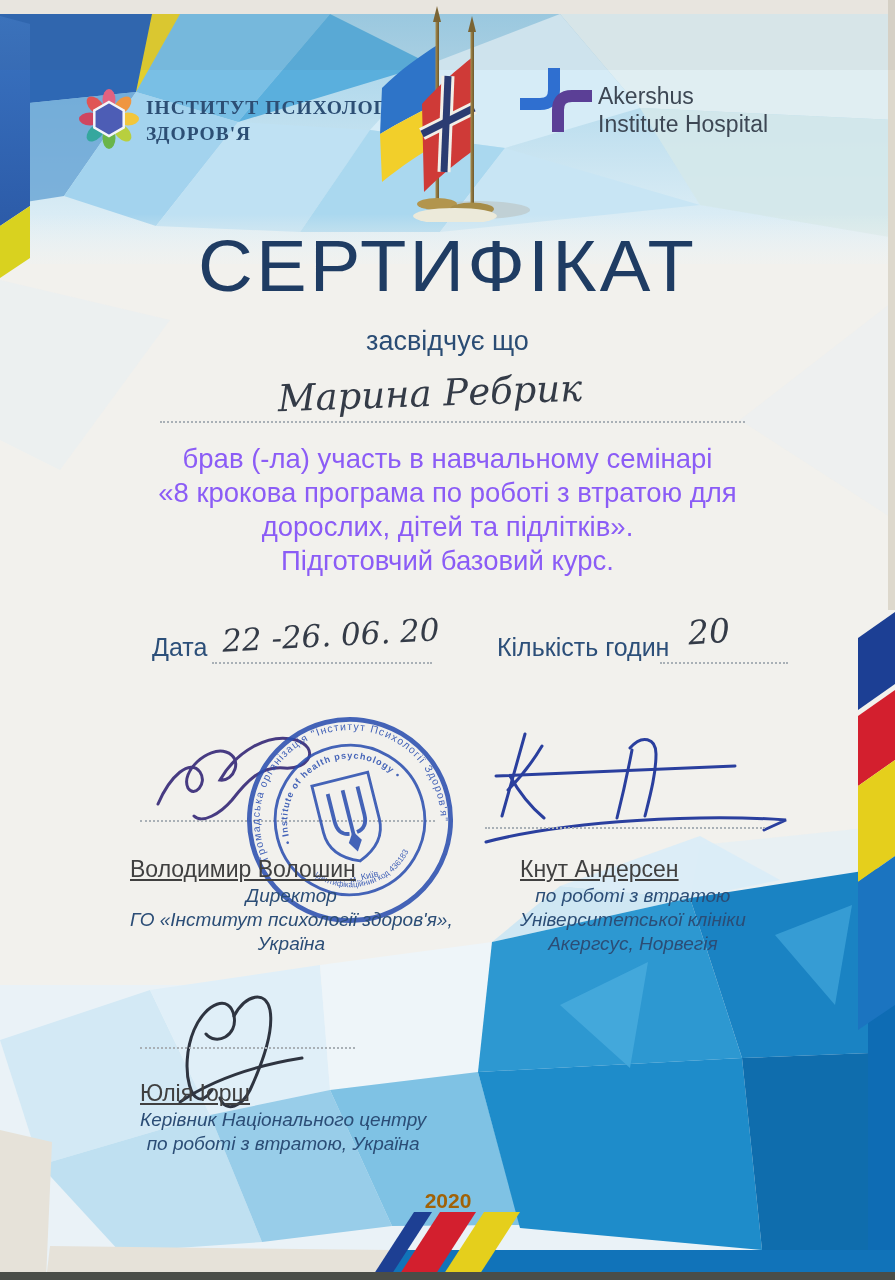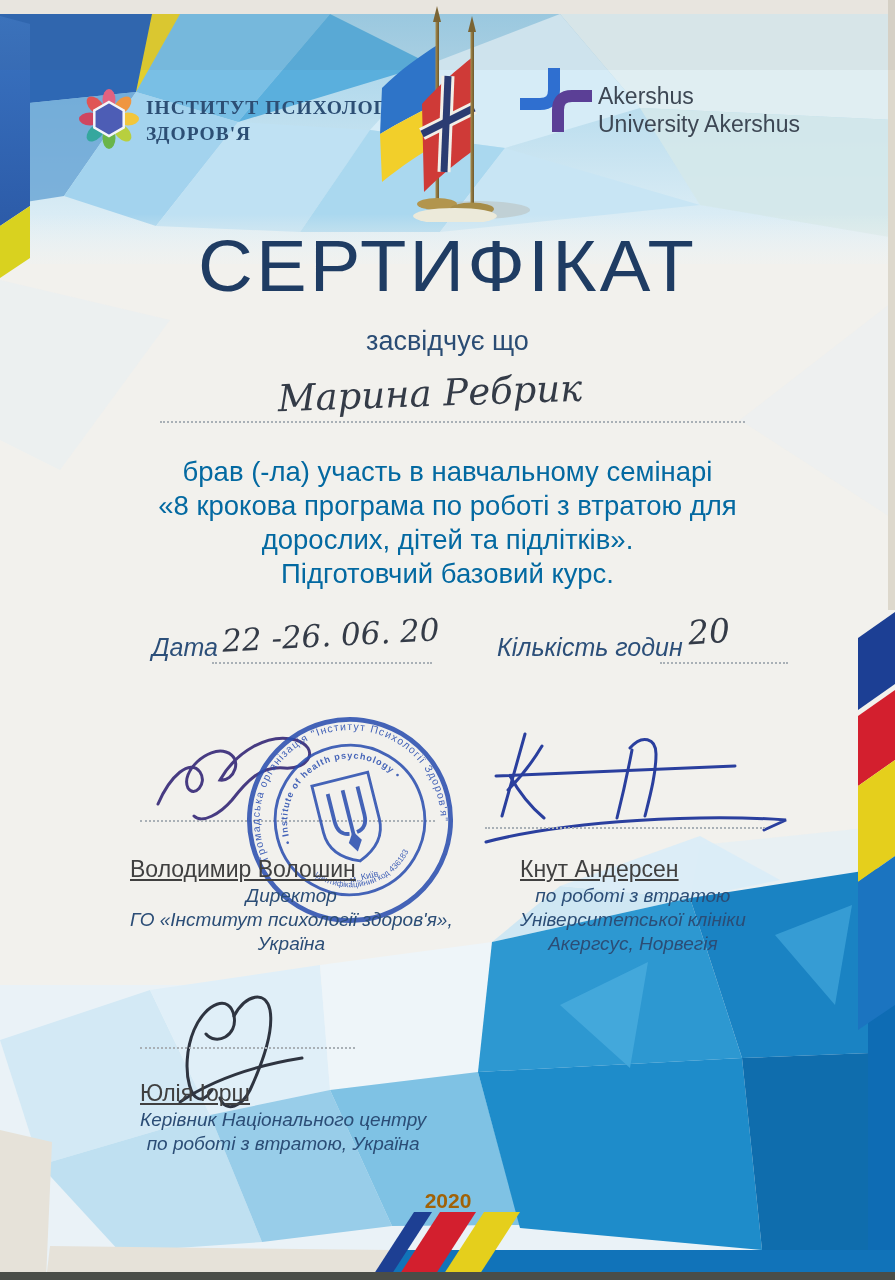--- a/index.html
+++ b/index.html
@@ -9,22 +9,22 @@
   .abs{position:absolute;}
   
   .inst-text{left:146px;top:95px;font-family:"Liberation Serif",serif;color:#2c4e74;font-size:19.5px;letter-spacing:1px;line-height:26px;font-weight:bold;}
   .ahus-text{left:598px;top:82px;color:#3d4754;font-size:23px;line-height:28px;}
   
   .title{left:0;top:224px;width:895px;text-align:center;font-size:73px;color:#1f3c63;letter-spacing:3px;transform:scaleX(1.04);}
   .subtitle{left:0;top:326px;width:895px;text-align:center;font-size:27px;color:#2a4c74;}
   .script{font-family:"DejaVu Serif",serif;font-style:italic;color:#343b47;}
   .recipient{left:0;top:372px;width:860px;text-align:center;font-size:37px;transform:rotate(-2deg);}
   .dotline{border-bottom:2px dotted #a9b0b6;height:0;}
-  .body-text{left:0;top:455px;width:895px;text-align:center;font-size:27.5px;line-height:34px;color:#0369a1;}
-  .fieldlabel{font-style:italic;font-size:25px;color:#2c4f79;}
+  .body-text{left:0;top:442px;width:895px;text-align:center;font-size:27.5px;line-height:34px;color:#8b5cf6;}
+  .fieldlabel{font-size:25px;color:#2c4f79;}
   .sig-name{font-size:23px;color:#404040;text-decoration:underline;}
   .sig-role{font-style:italic;font-size:19px;line-height:24px;color:#2b4d76;text-align:center;}
   .year{left:388px;top:1189px;width:120px;text-align:center;font-size:21px;font-weight:bold;color:#a16207;}
   .stamp{opacity:.87;transform:rotate(-14deg);}
 </style>
 </head>
 <body>
 
 <div class="photo">
 
@@ -149,21 +149,21 @@
     <ellipse cx="112" cy="205" rx="22" ry="6.5" fill="#a68c48"></ellipse>
     <ellipse cx="95" cy="212" rx="42" ry="8" fill="#eceada"></ellipse>
   </svg>
 
   <svg class="abs" style="left:520px;top:64px" width="72" height="72" viewBox="0 0 72 72">
     <path d="M34,4 L34,26 Q34,40 20,40 L0,40" fill="none" stroke="#2f6fd0" stroke-width="12"></path>
     <path d="M38,68 L38,46 Q38,32 52,32 L72,32" fill="none" stroke="#5b3f96" stroke-width="12"></path>
   </svg>
   <div class="abs ahus-text">
     <div>Akershus</div>
-    <div>University Akershus</div>
+    <div>Institute Hospital</div>
   </div>
 
   <div class="abs title">СЕРТИФІКАТ</div>
   <div class="abs subtitle">засвідчує що</div>
 
   <div class="abs script recipient">Марина Ребрик</div>
   <div class="abs dotline" style="left:160px;top:421px;width:585px"></div>
 
   <div class="abs body-text">
     <div>брав (-ла) участь в навчальному семінарі</div>

